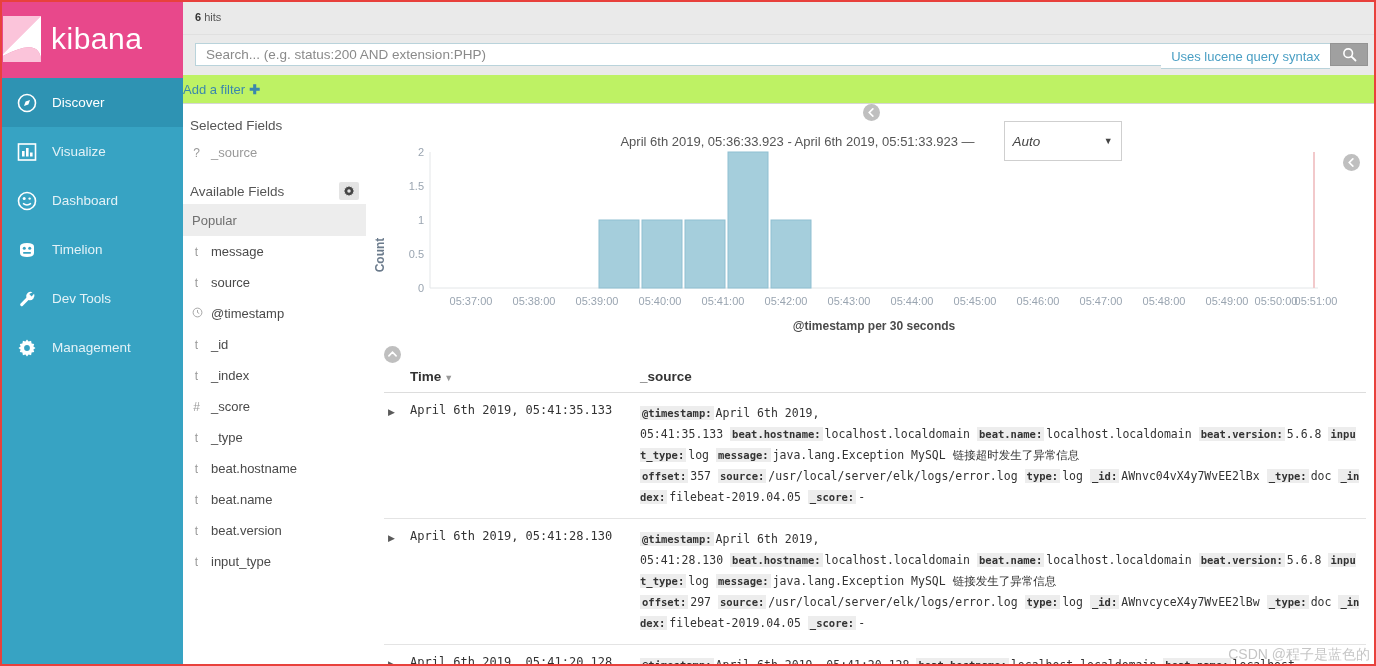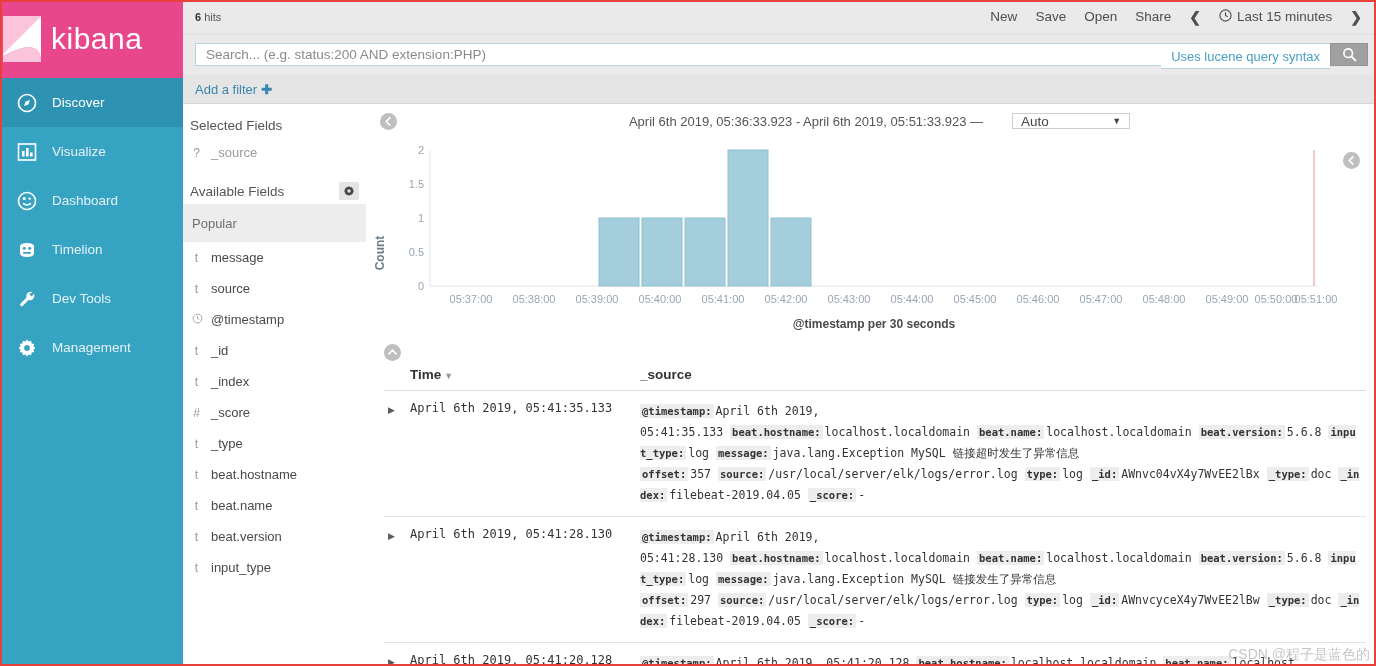--- a/index.html
+++ b/index.html
@@ -54,53 +54,53 @@
   .search-input::placeholder { color: #8a8a8a; }
   .lucene {
     border: 1px solid #B9D3DB; border-left: none; border-right: none; background: #fff;
     color: #4A9FC4; font-size: 13px; display: flex; align-items: center; padding: 12px 10px; white-space: nowrap;
   }
   .search-btn {
     width: 38px; background: #A0A0A0; border: 1px solid #949494; display: flex;
     align-items: center; justify-content: center; cursor: pointer; color: #fff;
   }
 
-  .filterbar { height: 30px; background: #e5e5e5; display: flex; align-items: center; padding-left: 12px; border-bottom: 1px solid #D6D6D6; }
+  .filterbar { height: 30px; background: #bef264; display: flex; align-items: center; border-bottom: 1px solid #D6D6D6; }
   .filter-link { color: #3A87AD; font-size: 13px; cursor: pointer; display: flex; align-items: center; gap: 4px; }
   .filter-plus { font-weight: 700; font-size: 13px; }
 
   
   .body-split { flex: 1 1 auto; display: flex; min-height: 0; }
 
   .fields {
     width: 183px; flex: 0 0 183px; background: #ffffff; overflow: hidden; position: relative;
   }
   .index-head {
     height: 34px; background: #BDBDBD; display: flex; align-items: center;
     padding-left: 7px; font-weight: 700; font-size: 13.5px; color: #2b2b2b;
   }
   .fld-section { padding: 14px 7px 4px 7px; font-size: 13.5px; color: #555; display: flex; align-items: center; }
   .fld-section .gear { margin-left: auto; width: 20px; height: 18px; background: #E4E4E4; border-radius: 2px;
       display: flex; align-items: center; justify-content: center; cursor: pointer; }
   .fld-row { height: 31px; display: flex; align-items: center; gap: 10px; padding-left: 9px; font-size: 13px; cursor: pointer; }
   .fld-type { width: 9px; color: #9a9a9a; font-size: 12px; text-align: center; flex: 0 0 9px; }
   .fld-name { color: #4a4a4a; }
   .fld-name.muted { color: #9a9a9a; }
-  .popular-head { background: #EDEDED; height: 38px; display: flex; align-items: center; padding-left: 9px; font-size: 13px; color: #6f6f6f; }
+  .popular-head { background: #EDEDED; height: 32px; display: flex; align-items: center; padding-left: 9px; font-size: 13px; color: #6f6f6f; }
 
   .content { flex: 1 1 auto; min-width: 0; display: flex; flex-direction: column; position: relative; }
 
-  .chart-head { height: 36px; display: flex; align-items: center; padding: 0 14px; position: relative; }
+  .chart-head { height: 36px; display: flex; align-items: center; padding: 0 14px; position: relative; flex-direction: column; }
   .collapse-circle { width: 17px; height: 17px; border-radius: 50%; background: #BFBFBF; display: flex;
       align-items: center; justify-content: center; cursor: pointer; flex: 0 0 17px; }
   .chart-title-wrap { flex: 1 1 auto; display: flex; align-items: center; justify-content: center; gap: 0; }
   .chart-range { font-size: 13px; color: #555; }
   .interval-select {
-    margin-left: 29px; width: 118px; height: 16px; border: 1px solid #CFCFCF; background: #fff;
-    display: flex; align-items: center; padding: 0 8px; font-size: 13.5px; color: #444; cursor: pointer;
+    margin-left: 29px; width: 118px; height: 40px; border: 1px solid #CFCFCF; background: #fff;
+    display: flex; align-items: center; padding: 0 8px; font-size: 13.5px; color: #444; cursor: pointer; font-style: italic;
   }
   .interval-caret { margin-left: auto; font-size: 9px; color: #444; }
 
   .chart-area { height: 200px; position: relative; padding: 0 0 0 0; }
   .chart-svg { display: block; }
   .right-collapse { position: absolute; right: 16px; top: 14px; }
 
   .docs-collapse { padding: 6px 0 0 18px; }
 
   .table-wrap { flex: 1 1 auto; overflow: hidden; padding-left: 18px; padding-right: 10px; }
@@ -211,37 +211,20 @@
       <span>Management</span>
     </div>
   </div>
 
   <div class="main">
 
     <div class="topbar">
       <div class="hits">
         <b>6</b>
         <span>hits</span>
-      </div>
-      <div class="topbar-right">
-        <span class="tb-link">New</span>
-        <span class="tb-link">Save</span>
-        <span class="tb-link">Open</span>
-        <span class="tb-link">Share</span>
-        <span class="tb-chev">❮</span>
-        <span class="tb-time">
-          <span>
-            <svg width="13" height="13" viewBox="0 0 14 14">
-                <circle cx="7" cy="7" r="6" fill="none" stroke="#4f4f4f" stroke-width="1.2"></circle>
-                <path d="M7 3.6 L7 7 L9.3 8.4" fill="none" stroke="#4f4f4f" stroke-width="1.2"></path>
-              </svg>
-          </span>
-          <span>Last 15 minutes</span>
-        </span>
-        <span class="tb-chev">❯</span>
       </div>
     </div>
 
     <div class="searchbar">
       <div class="search-wrap">
         <input class="search-input" type="text" placeholder="Search... (e.g. status:200 AND extension:PHP)" style="">
         <span class="lucene">Uses lucene query syntax</span>
         <span class="search-btn">
           <svg width="15" height="15" viewBox="0 0 16 16">
               <circle cx="6.6" cy="6.6" r="4.6" fill="none" stroke="#fff" stroke-width="1.7"></circle>

